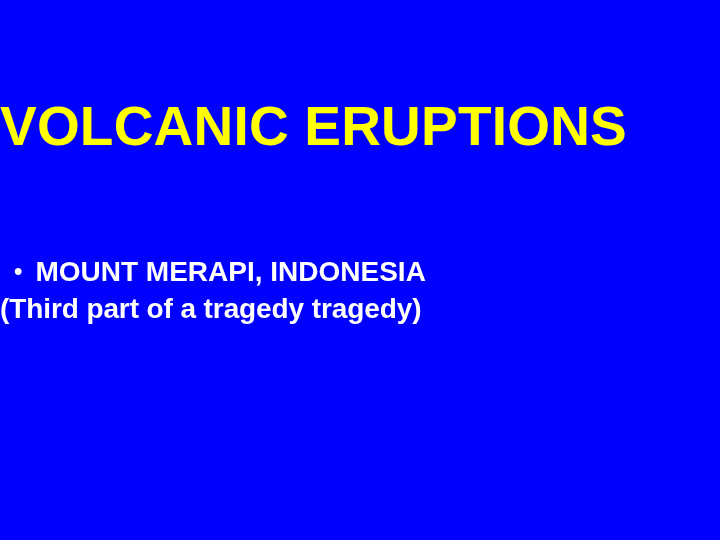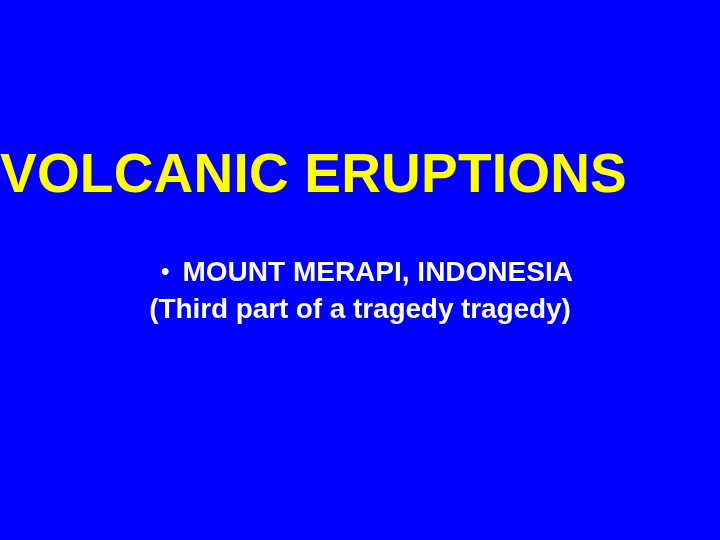--- a/index.html
+++ b/index.html
@@ -19,40 +19,39 @@
     background: #0000ff;
     overflow: hidden;
   }
   
   #title-block {
     position: absolute;
     left: 0;
     top: 96px;
     width: 619px;
     text-align: center;
-    margin-top: 47px;
   }
   #slide-title {
     display: inline-block;
     margin: 0;
     color: #ffff00;
     font-family: "Liberation Sans", sans-serif;
     font-size: 55px;
     font-weight: bold;
     line-height: 60px;
     letter-spacing: 0.2px;
     white-space: nowrap;
   }
   
   #body-block {
     position: absolute;
     left: 0;
     top: 252px;
     width: 720px;
-    text-align: center;
+    text-align: left;
   }
   .body-line {
     color: #ffffff;
     font-family: "Liberation Sans", sans-serif;
     font-size: 28px;
     font-weight: bold;
     line-height: 37px;
     white-space: nowrap;
   }
   #body-line-1 {

